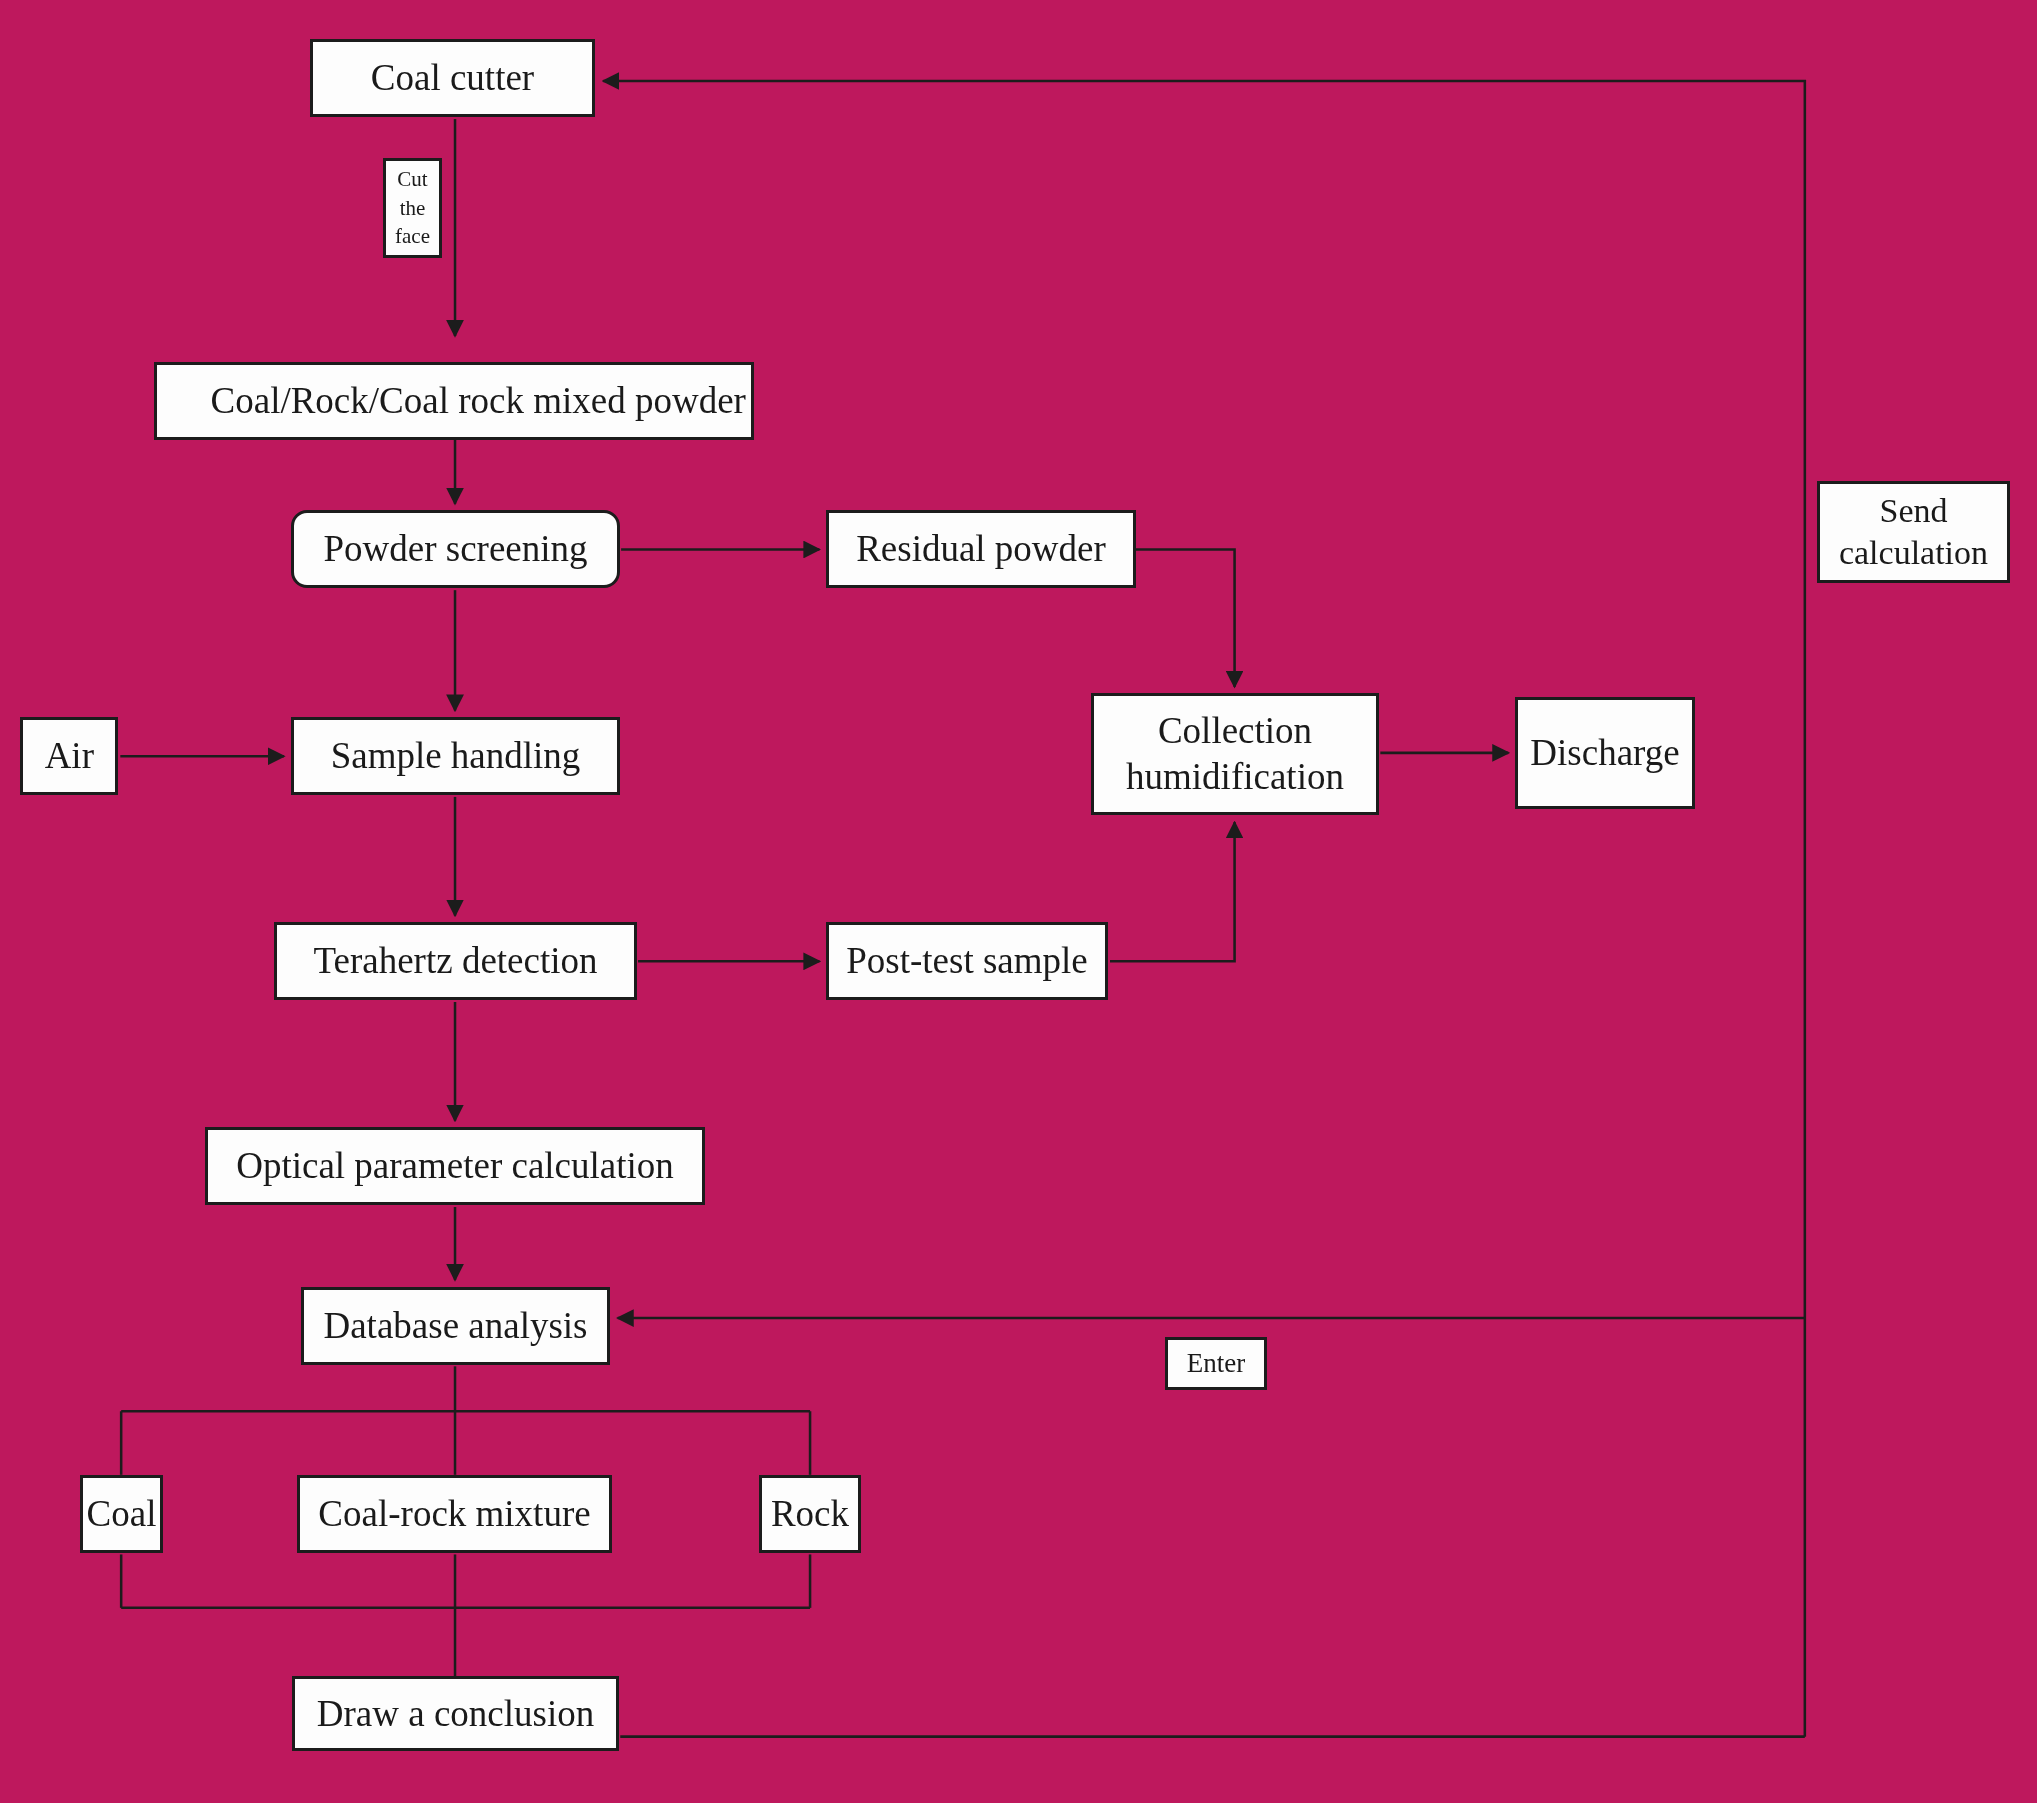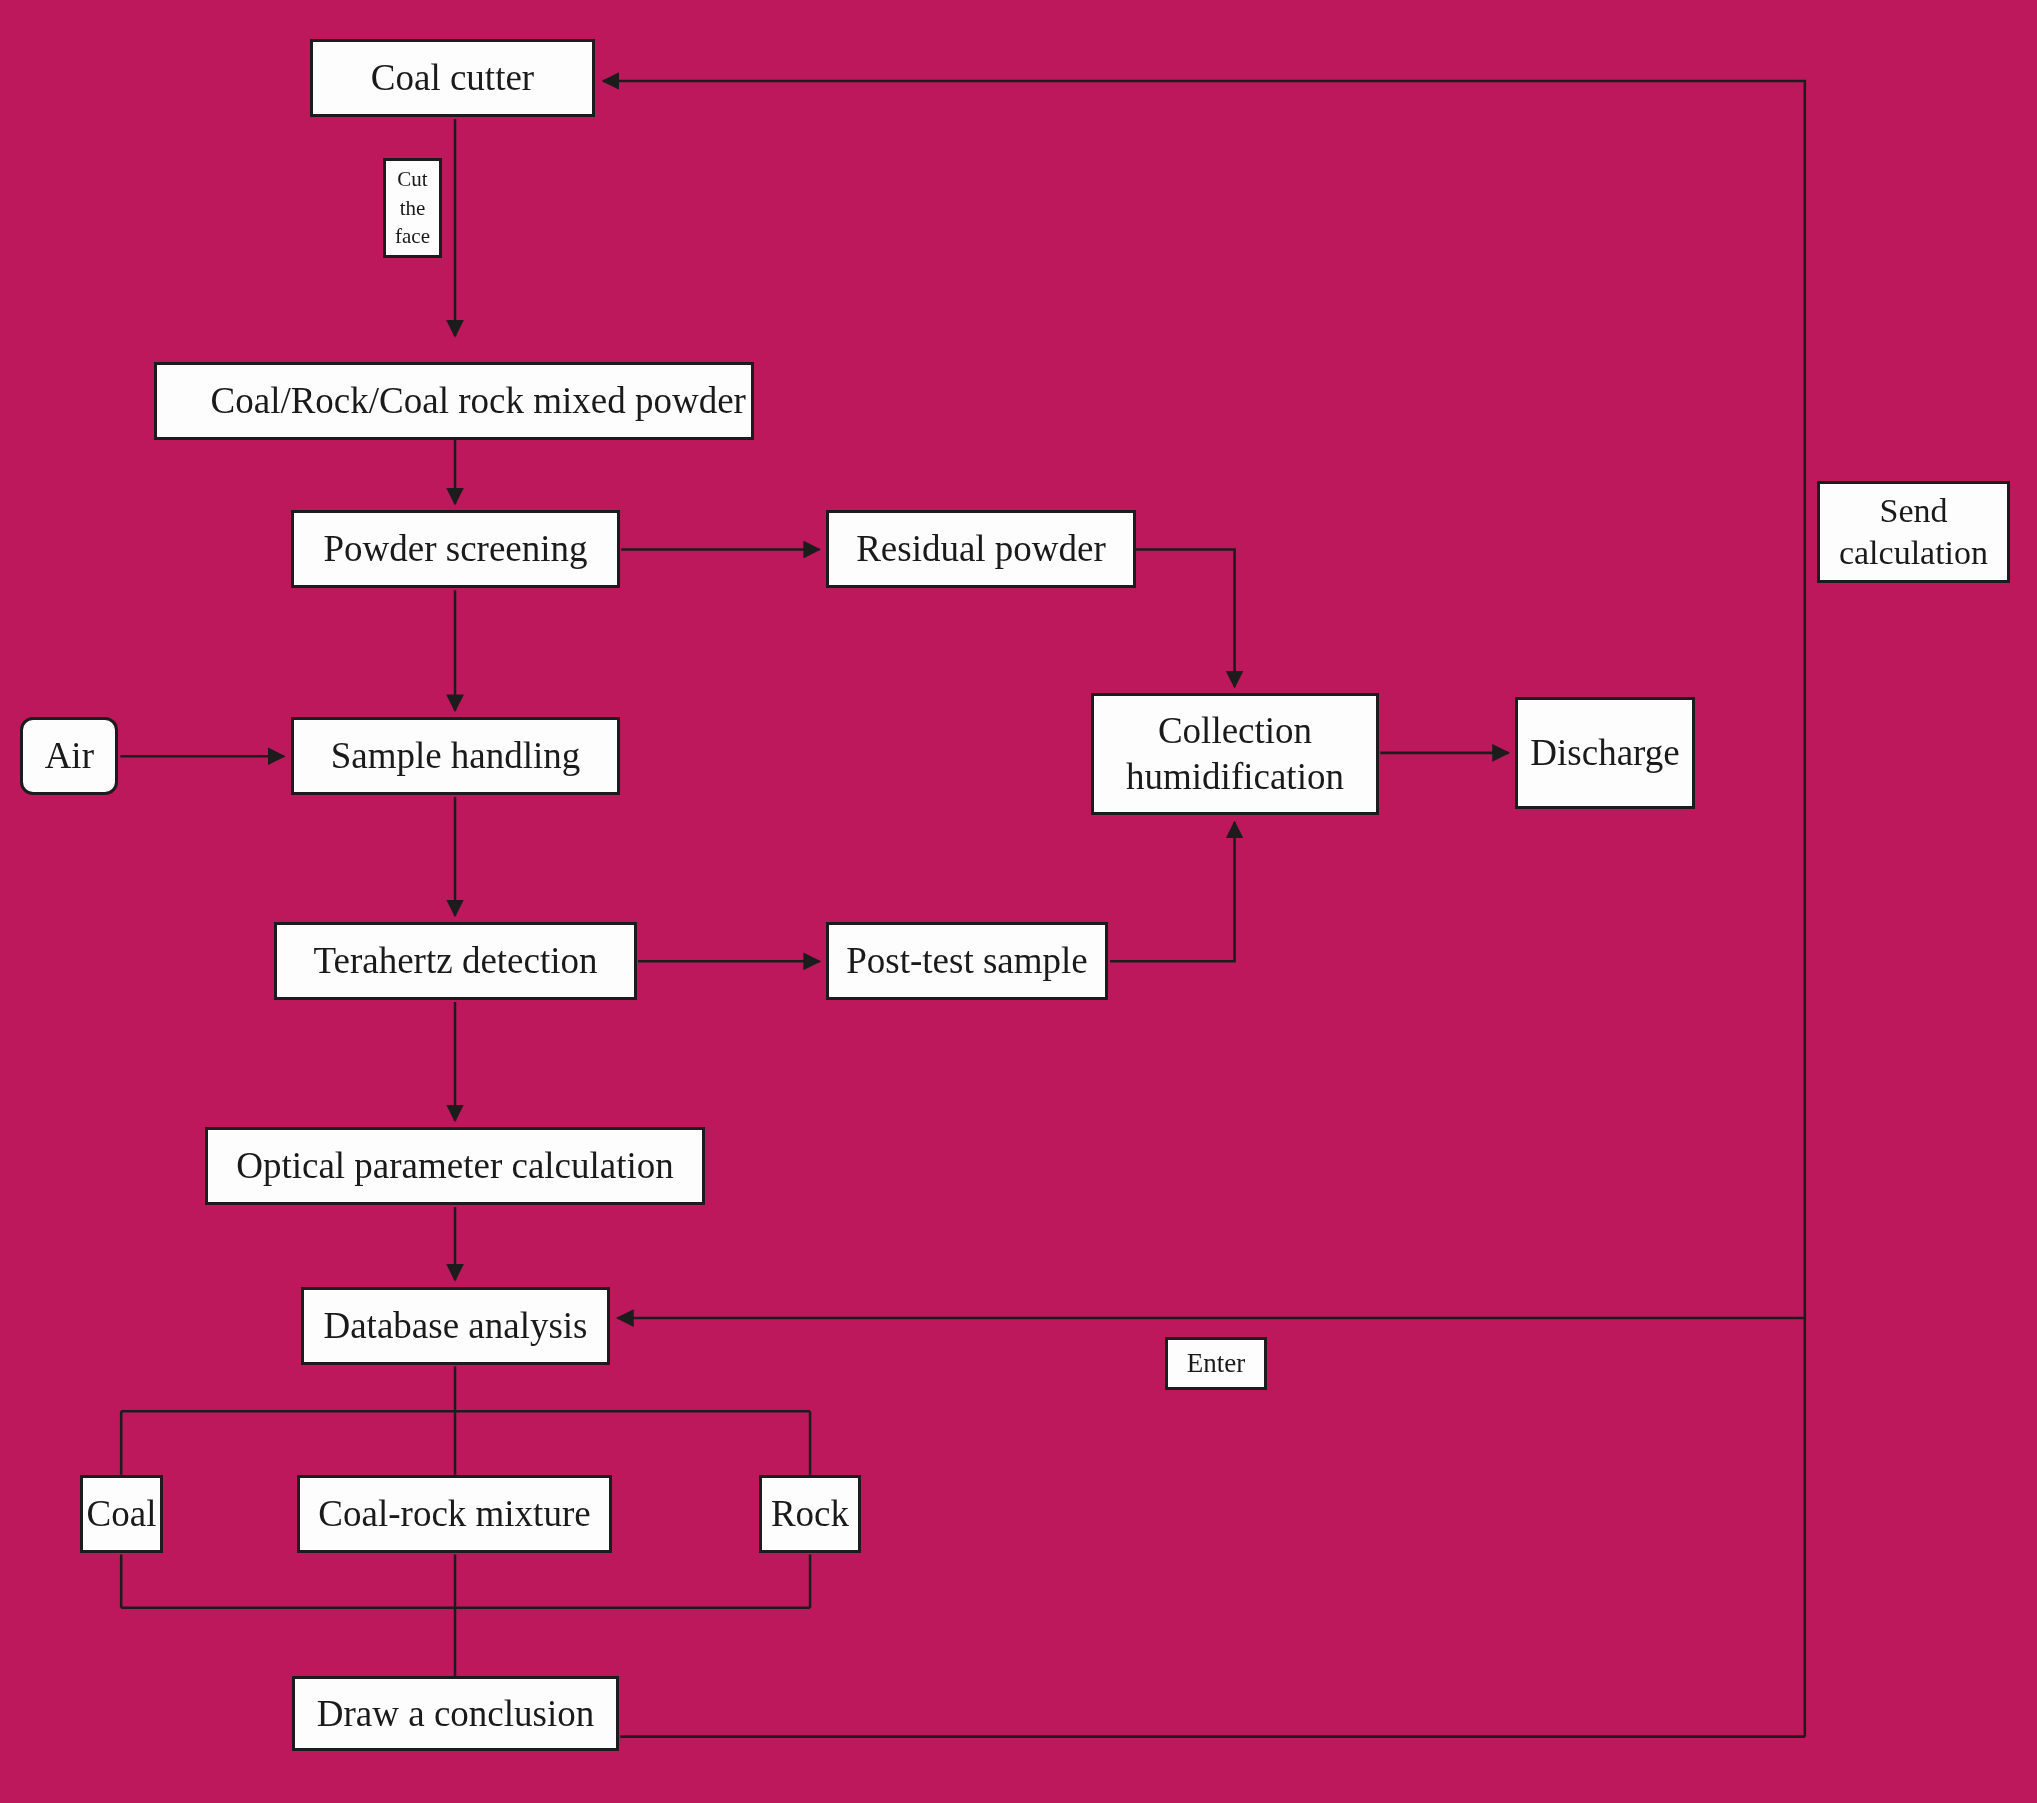--- a/index.html
+++ b/index.html
@@ -36,23 +36,23 @@
     line-height: 1.18;
     padding: 1.7px 5.1px;
   }
   .node.small { font-size: 21px; line-height: 1.35; padding: 1.7px 1.7px; }
   .node.mid   { font-size: 34px; }
   .node.twoline { line-height: 1.25; }
   
   #n-coal-cutter        { left: 310px; top: 39px;   width: 285px; height: 78px;  }
   #n-cut-the-face       { left: 383px; top: 158px;  width: 59px;  height: 100px; }
   #n-mixed-powder       { left: 154px; top: 362px;  width: 600px; height: 78px; justify-content: flex-end;  }
-  #n-powder-screening   { left: 291px; top: 510px;  width: 329px; height: 78px;  }
+  #n-powder-screening   { left: 291px; top: 510px;  width: 329px; height: 78px; border-radius: 16px;  }
   #n-residual-powder    { left: 826px; top: 510px;  width: 310px; height: 78px;  }
-  #n-air                { left: 20.3px;  top: 717px;  width: 98px; height: 78px; border-radius: 13px;  }
+  #n-air                { left: 20.3px;  top: 717px;  width: 98px; height: 78px;  }
   #n-sample-handling    { left: 291px; top: 717px;  width: 329px; height: 78px;  }
   #n-collection         { left: 1091px;top: 693px;  width: 288px; height: 122px; }
   #n-discharge          { left: 1515px;top: 697px;  width: 180px; height: 112px; }
   #n-terahertz          { left: 274px; top: 922px; width: 363px; height: 78px;  }
   #n-post-test          { left: 826px; top: 922px; width: 282px; height: 78px;  }
   #n-optical            { left: 205px; top: 1127px; width: 500px; height: 78px;  }
   #n-database           { left: 301px; top: 1287px; width: 309px; height: 78px;  }
   #n-enter              { left: 1165px;top: 1337px; width: 102px; height: 53px;  font-size: 27px; }
   #n-coal               { left: 80px;  top: 1475px; width: 83px;  height: 78px;  }
   #n-coal-rock-mixture  { left: 297px; top: 1475px; width: 315px; height: 78px;  }

